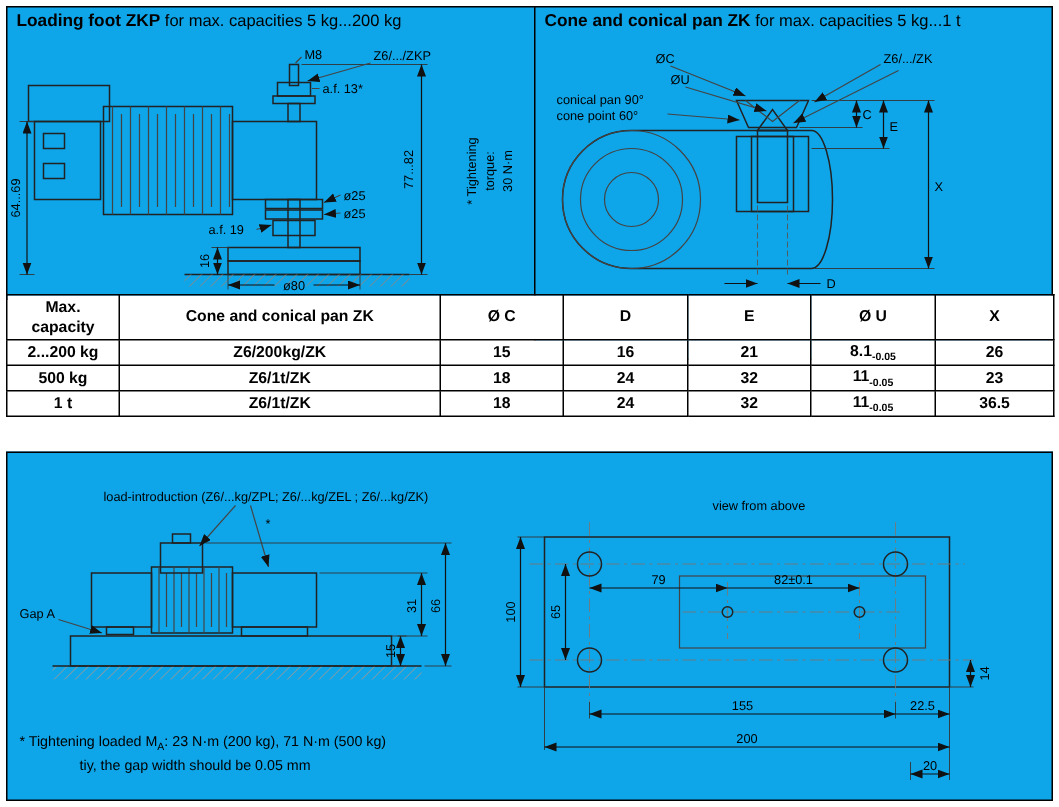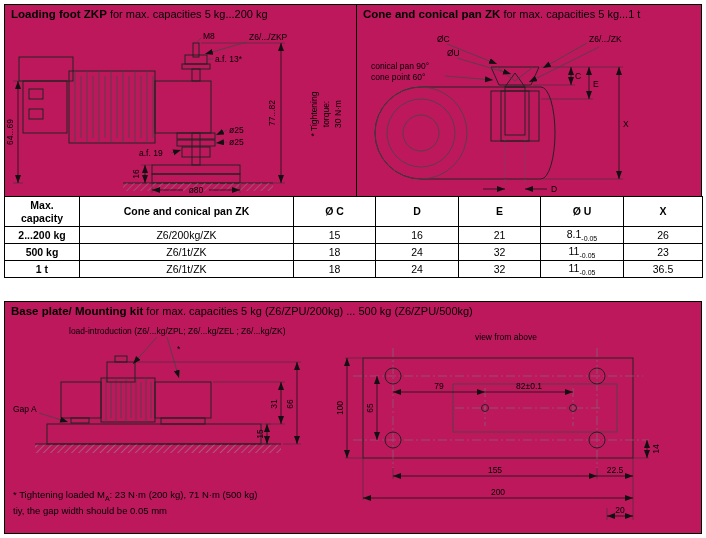--- a/index.html
+++ b/index.html
@@ -2,46 +2,46 @@
 <html><head>
 <meta charset="utf-8">
 <style>
   * { margin:0; padding:0; box-sizing:border-box; }
   html,body { background:#fff; }
   body {
     width:706px; height:538px; position:relative;
     font-family:"Liberation Sans", sans-serif; color:#000;
   }
   .page { position:absolute; inset:0; background:#fff; }
-  .box { position:absolute; border:1px solid #000; background:#be185d; }
+  .box { position:absolute; border:1px solid #000; background:#0ea5e9; }
   #box-loading-foot { left:4px;  top:4px;   width:353px; height:196px; }
   #box-cone-pan     { left:356px; top:4px;  width:346px; height:236px; }
   #box-base-plate   { left:4px;  top:301px; width:698px; height:233px; }
   .box-title { position:absolute; top:3px; left:6px; font-size:11px; white-space:nowrap; }
   .box-title b { font-weight:bold; font-size:11.5px; }
   .draw { position:absolute; }
   svg text { font-size:8.5px; fill:#000; font-family:"Liberation Sans", sans-serif; }
   .geo   { stroke:#222; stroke-width:1; fill:none; }
   .thin  { stroke:#444; stroke-width:0.8; fill:none; }
   .dim   { stroke:#111; stroke-width:0.8; fill:none; }
   .ext   { stroke:#333; stroke-width:0.6; fill:none; }
   .cl    { stroke:#777; stroke-width:0.6; fill:none; stroke-dasharray:9 3 2 3; }
   .dash  { stroke:#555; stroke-width:0.6; fill:none; stroke-dasharray:4 2; }
 
   table { border-collapse:collapse; position:absolute; left:4px; top:196px; width:698px; font-size:10.5px; table-layout:fixed; }
   th,td { border:1px solid #000; text-align:center; vertical-align:middle; padding:1px 2px; background:#fff; }
   th { font-weight:bold; height:30px; line-height:1.15; }
-  tbody td { height:17px; }
+  tbody td { height:17px;font-weight:bold; }
   td.cap { font-weight:bold; }
   sub.tol { font-size:7px; }
 
   .notes { position:absolute; left:8px; top:186px; font-size:9.5px; line-height:1.4; white-space:nowrap; }
   .notes sub { font-size:7px; }
   .gap-label { display:inline-block; width:40px; }
-  .indent { }
+  .indent { margin-left:40px; }
 </style>
 </head>
 <body>
 
 <div class="page">
 
   <div class="box" id="box-loading-foot">
     <div class="box-title">
       <b>Loading foot ZKP</b><span> for max. capacities 5 kg...200 kg</span>
     </div>
@@ -216,23 +216,20 @@
         <td>18</td>
         <td>24</td>
         <td>32</td>
         <td><span>11</span><sub class="tol">-0.05</sub></td>
         <td>36.5</td>
       </tr>
     </tbody>
   </table>
 
   <div class="box" id="box-base-plate">
-    <div class="box-title">
-      <b>Base plate/ Mounting kit</b><span> for max. capacities 5 kg (Z6/ZPU/200kg) ... 500 kg (Z6/ZPU/500kg)</span>
-    </div>
 
     <svg class="draw" style="left:4px;top:22px" width="330" height="162" viewBox="0 0 330 162">
       <defs>
         <pattern id="hC" width="5" height="5" patternUnits="userSpaceOnUse" patternTransform="rotate(45)">
           <line x1="0" y1="0" x2="0" y2="5" stroke="#999" stroke-width="1"></line>
         </pattern>
         <marker id="mC" markerWidth="9" markerHeight="7" refX="8" refY="3" orient="auto-start-reverse" markerUnits="userSpaceOnUse">
           <path d="M0,0 L8,3 L0,6 Z" fill="#111"></path>
         </marker>
       </defs>

